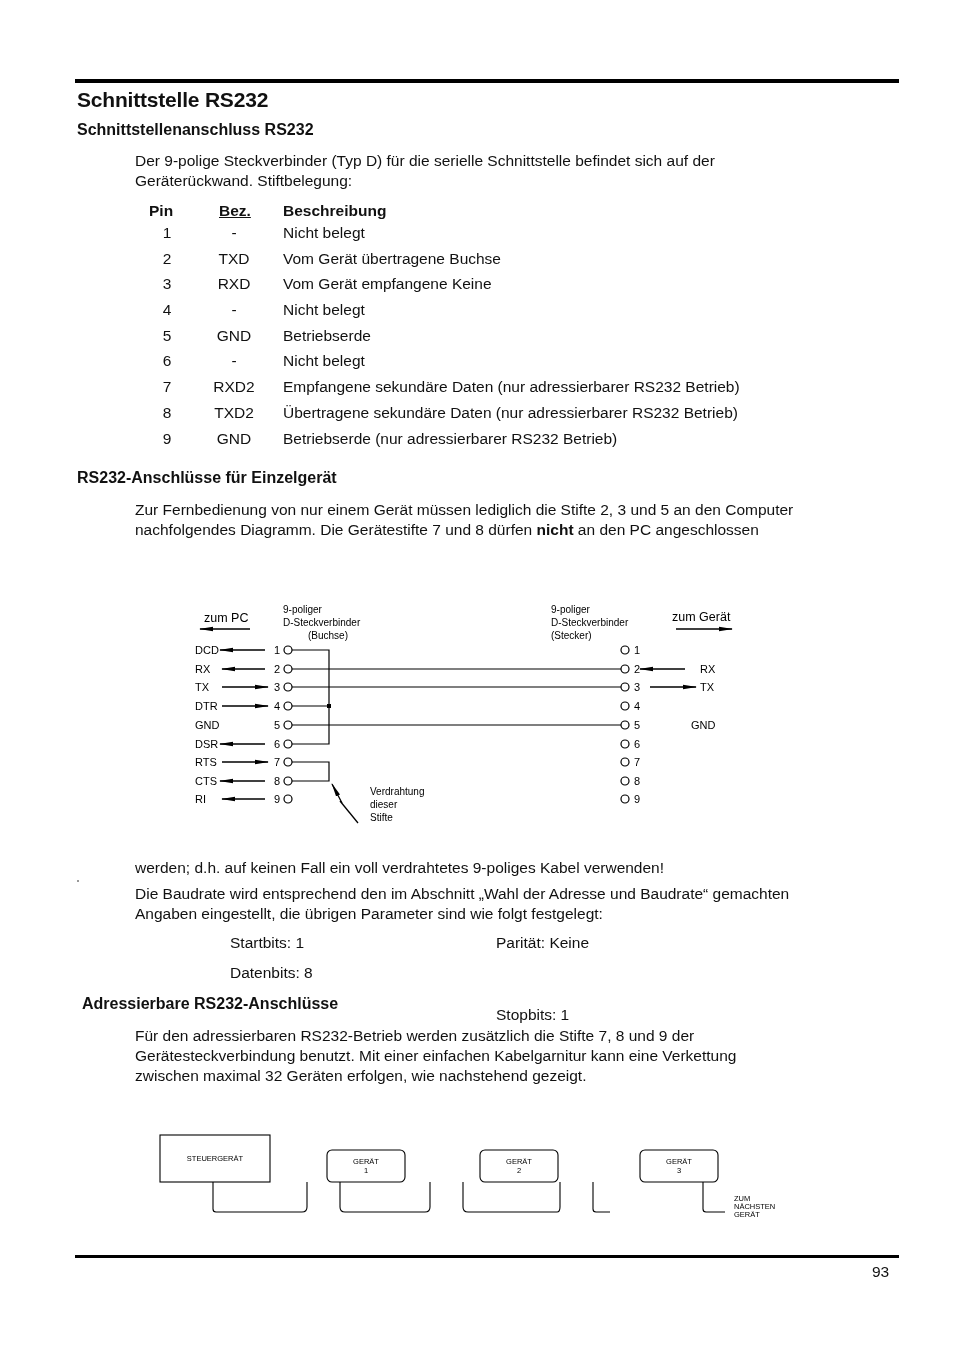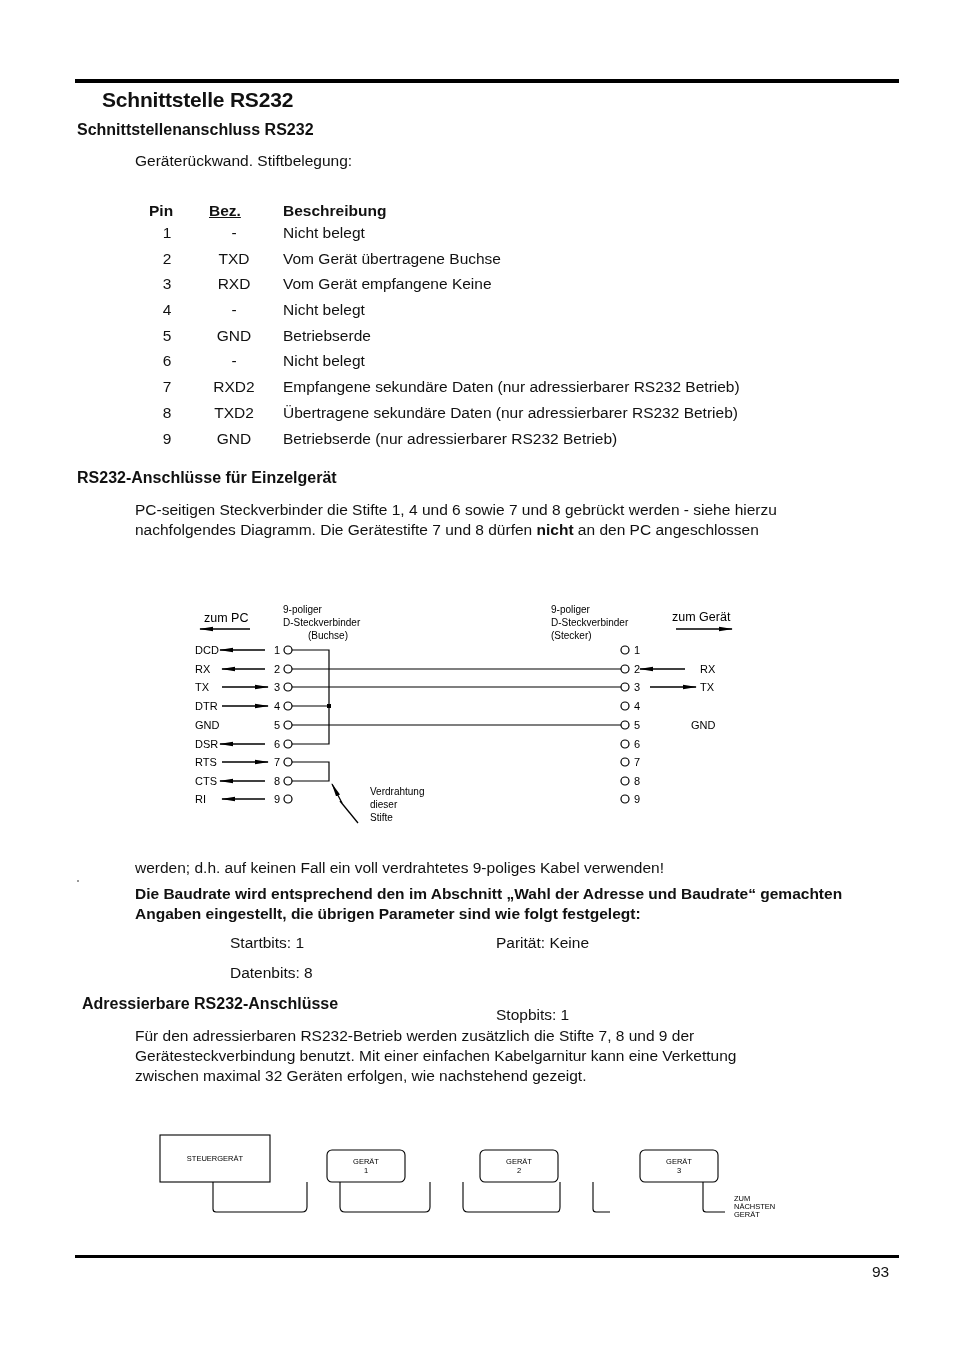--- a/index.html
+++ b/index.html
@@ -1,20 +1,20 @@
 <!DOCTYPE html>
 <html><head>
 <meta charset="utf-8">
 <style>
   html, body { margin:0; padding:0; background:#ffffff; }
   body { width:954px; height:1351px; position:relative; overflow:hidden;
          font-family:"Liberation Sans", sans-serif; color:#111; }
   .abs { position:absolute; }
   .rule { position:absolute; left:75px; width:824px; background:#000; }
-  .h1 { left:77px; top:88px; font-size:21px; font-weight:bold; letter-spacing:-0.2px;margin-left:25px; }
+  .h1 { left:77px; top:88px; font-size:21px; font-weight:bold; letter-spacing:-0.2px; }
   .h2 { font-size:16px; font-weight:bold; }
   .para { left:135px; width:760px; font-size:15.5px; line-height:20px; }
   .pin-head { top:202px; font-size:15.5px; font-weight:bold; }
   .pin-row { position:absolute; left:0; width:954px; height:26px; font-size:15.5px; }
   .pin-row span { position:absolute; top:0; }
   .c-pin { left:155px; width:24px; text-align:center; }
   .c-bez { left:200px; width:68px; text-align:center; }
   .c-desc { left:283px; white-space:nowrap; }
   .param { font-size:15.5px; white-space:nowrap; }
   .pagenum { left:872px; top:1263px; font-size:15.5px; }
@@ -22,26 +22,27 @@
 </style>
 </head>
 <body>
 
 <div class="rule" style="top:79px;height:4px;"></div>
 
 <div class="abs h1">Schnittstelle RS232</div>
 
 <div class="abs h2" style="left:77px;top:121px;">Schnittstellenanschluss RS232</div>
 <div class="abs para" style="top:151px;">
+  <div>Der 9-polige Steckverbinder (Typ D) für die serielle Schnittstelle befindet sich auf der</div>
   <div>Geräterückwand. Stiftbelegung:</div>
 </div>
 
 <div>
   <span class="abs pin-head" style="left:149px;">Pin</span>
-  <span class="abs pin-head" style="left:209px;text-decoration:underline;">Bez.</span>
+  <span class="abs pin-head" style="left:219px;text-decoration:underline;">Bez.</span>
   <span class="abs pin-head" style="left:283px;">Beschreibung</span>
 
   <div class="pin-row" style="top:224px;">
       <span class="c-pin">1</span>
       <span class="c-bez">-</span>
       <span class="c-desc">Nicht belegt</span>
     </div>
   <div class="pin-row" style="top:250px;">
       <span class="c-pin">2</span>
       <span class="c-bez">TXD</span>
@@ -79,21 +80,21 @@
     </div>
   <div class="pin-row" style="top:430px;">
       <span class="c-pin">9</span>
       <span class="c-bez">GND</span>
       <span class="c-desc">Betriebserde (nur adressierbarer RS232 Betrieb)</span>
     </div>
 </div>
 
 <div class="abs h2" style="left:77px;top:469px;">RS232-Anschlüsse für Einzelgerät</div>
 <div class="abs para" style="top:500px;white-space:nowrap;">
-  <div>PC-seitigen Steckverbinder  die Stifte 1, 4 und 6 sowie 7 und 8 gebrückt werden - siehe hierzu</div>
+  <div>Zur Fernbedienung von nur einem Gerät müssen lediglich die Stifte 2, 3 und 5 an den Computer</div>
   <div><span>nachfolgendes Diagramm. Die Gerätestifte 7 und 8 dürfen </span><b>nicht</b><span> an den PC angeschlossen</span></div>
 </div>
 
 <svg class="abs" style="left:180px;top:595px;" width="580" height="235" viewBox="0 0 580 235">
   <defs>
     <marker id="ah" markerWidth="14" markerHeight="6" refX="13" refY="3" orient="auto" markerUnits="userSpaceOnUse">
       <path d="M0,0.8 L14,3 L0,5.2 Z" fill="#000"></path>
     </marker>
   </defs>
   <g font-size="11" fill="#000">
@@ -197,21 +198,21 @@
     <text x="520" y="78">RX</text>
     <line x1="470" y1="92" x2="516" y2="92" stroke="#000" stroke-width="1.3" marker-end="url(#ah)"></line>
     <text x="520" y="96">TX</text>
     <text x="511" y="134">GND</text>
   </g>
 </svg>
 
 <div class="abs para" style="top:833px;white-space:nowrap;margin-top:25px;">werden; d.h. auf keinen Fall ein voll verdrahtetes 9-poliges Kabel verwenden!</div>
 
 <div class="abs" style="left:77px;top:880px;width:2px;height:2px;background:#999;"></div>
-<div class="abs para" style="top:884px;white-space:nowrap;font-weight:bold;">
+<div class="abs para" style="top:884px;white-space:nowrap;">
   <div>Die Baudrate wird entsprechend den im Abschnitt „Wahl der Adresse und Baudrate“ gemachten</div>
   <div>Angaben eingestellt, die übrigen Parameter sind wie folgt festgelegt:</div>
 </div>
 <div class="abs param" style="left:230px;top:934px;">Startbits:    1</div>
 <div class="abs param" style="left:496px;top:934px;">Parität:  Keine</div>
 <div class="abs param" style="left:230px;top:964px;">Datenbits:  8</div>
 <div class="abs param" style="left:496px;top:964px;margin-top:42px;">Stopbits:  1</div>
 
 <div class="abs h2" style="left:82px;top:995px;">Adressierbare RS232-Anschlüsse</div>
 <div class="abs para" style="top:1026px;white-space:nowrap;">

